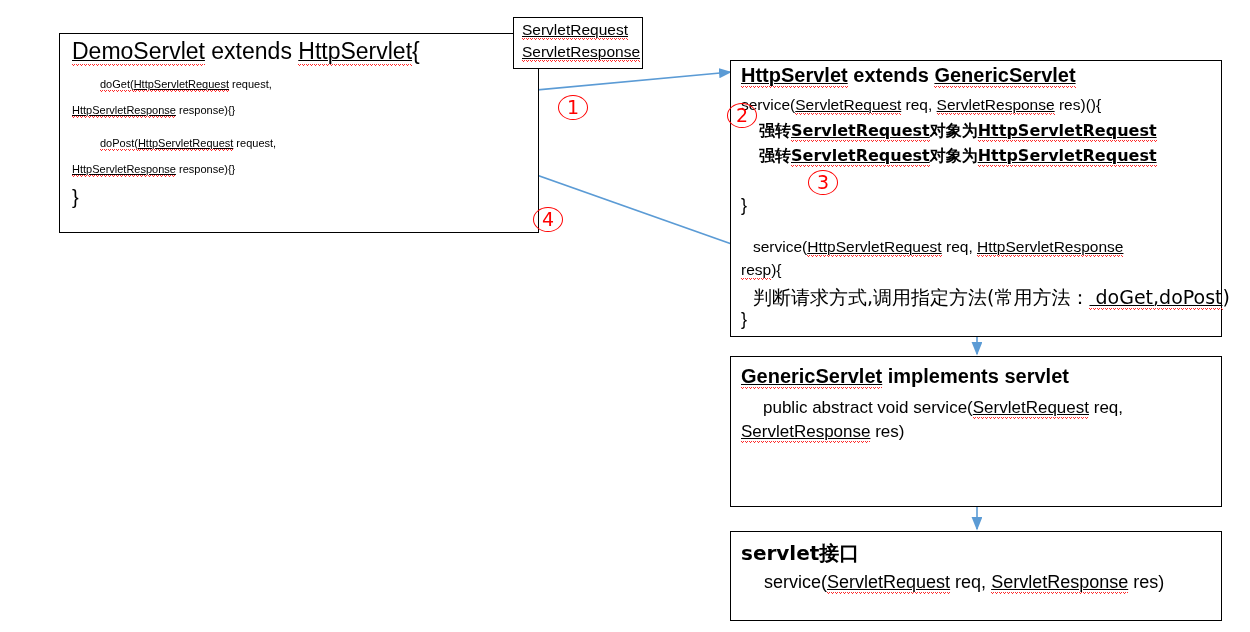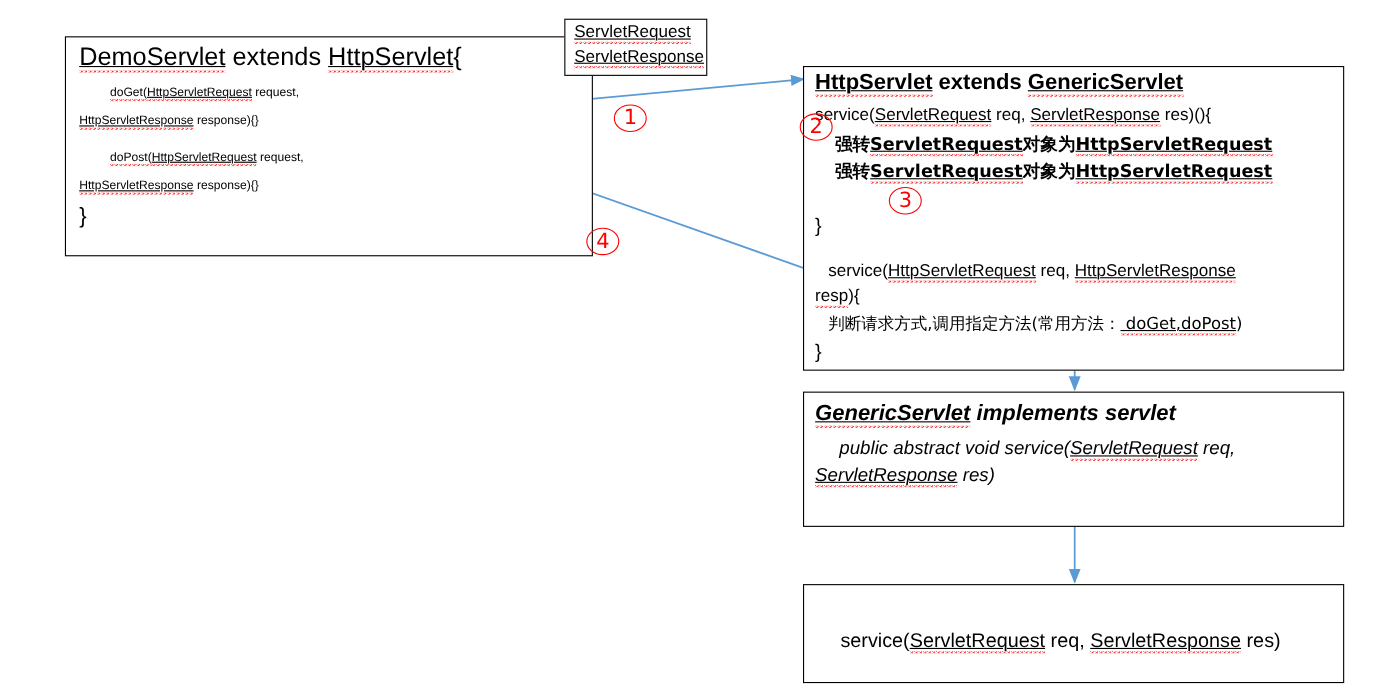--- a/index.html
+++ b/index.html
@@ -60,26 +60,26 @@
     position: absolute; left: 10px;
     font-size: 15.5px; white-space: nowrap;
   }
   .hs-cn {
     position: absolute; left: 28px;
     font-size: 16px; font-weight: bold; white-space: nowrap;
     font-family: "DejaVu Sans", "Liberation Sans", sans-serif;
   }
   .hs-cn-note {
     position: absolute; left: 22px;
-    font-size: 15px; white-space: nowrap;
-    font-family: "DejaVu Sans", "Liberation Sans", sans-serif;
-  }
-
-  
-  #box-genericservlet { left: 730px; top: 356px; width: 492px; height: 123px; font-style: italic; }
+    font-size: 19px; white-space: nowrap;
+    font-family: "DejaVu Sans", "Liberation Sans", sans-serif;
+  }
+
+  
+  #box-genericservlet { left: 730px; top: 356px; width: 492px; height: 151px; }
   .gs-title {
     position: absolute; left: 10px; top: 8px;
     font-size: 20px; font-weight: bold; white-space: nowrap;
   }
   .gs-line {
     position: absolute; left: 10px;
     font-size: 17px; white-space: nowrap;
   }
 
   
@@ -234,20 +234,23 @@
     </div>
     <div class="gs-line" style="top:41px;padding-left:22px">
       <span>public abstract void service(</span><span class="sq ul">ServletRequest</span><span> req,</span>
     </div>
     <div class="gs-line" style="top:65px">
       <span class="sq ul">ServletResponse</span><span> res)</span>
     </div>
   </div>
 
   <div class="box" id="box-servlet-interface">
+    <div class="si-title">
+      <span>servlet</span><span>接口</span>
+    </div>
     <div class="si-line" style="top:40px;padding-left:22px">
       <span>service(</span><span class="sq ul">ServletRequest</span><span> req, </span><span class="sq ul">ServletResponse</span><span> res)</span>
     </div>
   </div>
 
   <div class="circled" id="circ-1">
     <span>1</span>
   </div>
   <div class="circled" id="circ-2">
     <span>2</span>

